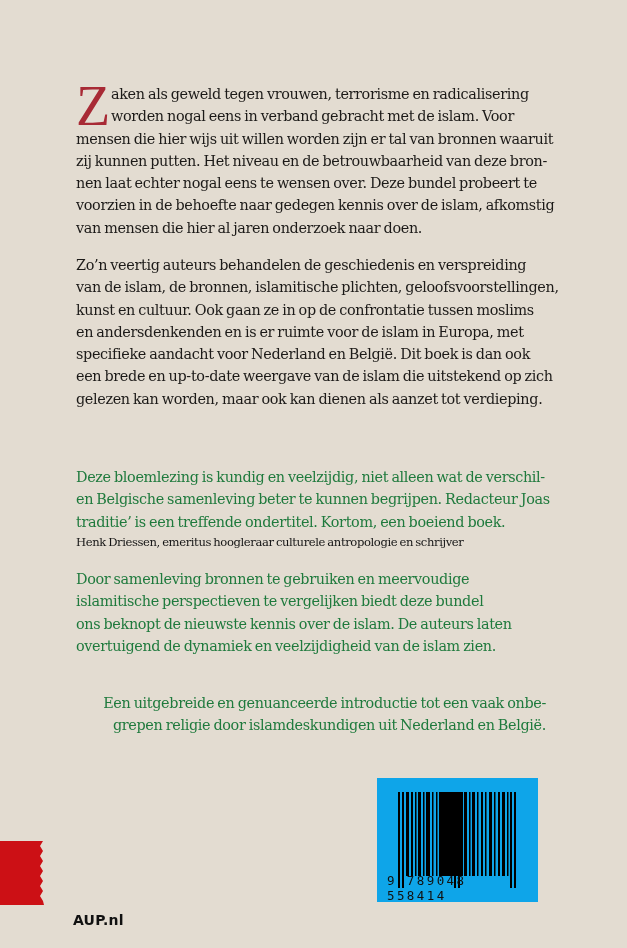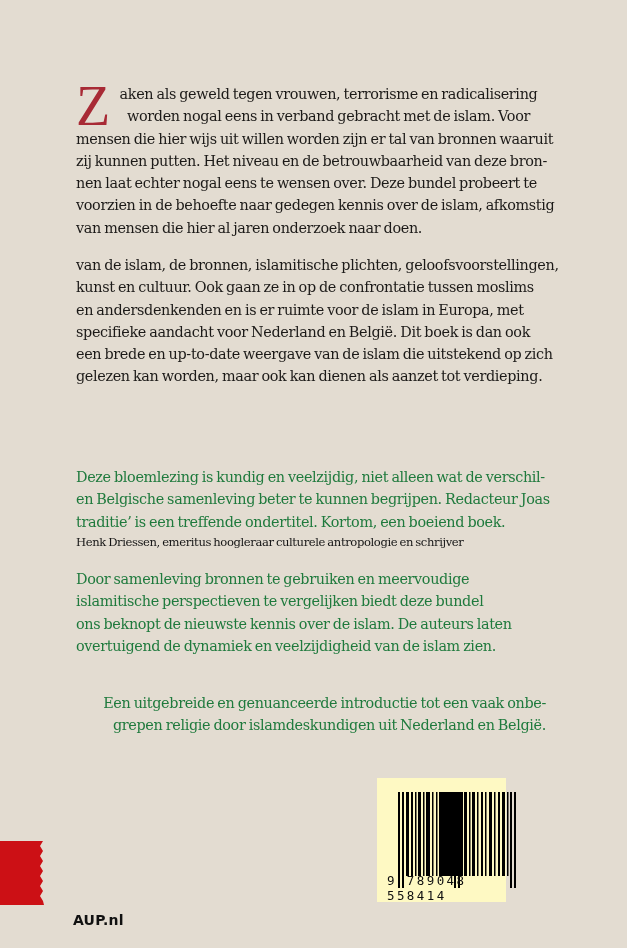--- a/index.html
+++ b/index.html
@@ -20,30 +20,30 @@
   .quote { color: #1f7a3d; }
   .attrib {
     display: block; white-space: nowrap; color: #141414;
     font-size: 11.6px; line-height: 19px; height: 19px; letter-spacing: -0.4px; word-spacing: -1px;
   }
   .dropcap {
     position: absolute; left: 76px; top: 84px;
     font-family: "Liberation Serif", "DejaVu Serif", serif;
     font-size: 56px; line-height: 44px; color: #a82a35;
   }
-  .indent { padding-left: 35px; text-align: center; }
+  .indent { padding-left: 35px; }
   .sc { font-size: 9.5px; letter-spacing: 0.2px; }
   #p1 { top: 83px; }
   #p2 { top: 254px; }
   #q1 { top: 423px; margin-top: 43px; }
   #q2 { top: 568px; }
   #q3 { top: 692px; text-align: right; }
 
   .barcode-box {
-    position: absolute; left: 377px; top: 778px; width: 129px; height: 124px; background: #fef9c3;
+    position: absolute; left: 377px; top: 778px; width: 161px; height: 124px; background: #0ea5e9;
   }
   .bars { position: absolute; left: 21px; top: 14px; width: 120px; height: 96px; }
   .barcode-digits {
     position: absolute; left: 10px; top: 95px; width: 142px;
     font-family: "DejaVu Sans Mono", "Liberation Mono", monospace;
     font-size: 12.5px; letter-spacing: 2.4px; color: #111; background: transparent;
   }
   .red-strip { position: absolute; left: 0; top: 841px; width: 44px; height: 64px; }
   .publisher {
     position: absolute; left: 73px; top: 912px;
@@ -62,20 +62,21 @@
     <span class="line indent">aken als geweld tegen vrouwen, terrorisme en radicalisering</span>
     <span class="line indent">worden nogal eens in verband gebracht met de islam. Voor</span>
     <span class="line">mensen die hier wijs uit willen worden zijn er tal van bronnen waaruit</span>
     <span class="line">zij kunnen putten. Het niveau en de betrouwbaarheid van deze bron-</span>
     <span class="line">nen laat echter nogal eens te wensen over. Deze bundel probeert te</span>
     <span class="line">voorzien in de behoefte naar gedegen kennis over de islam, afkomstig</span>
     <span class="line">van mensen die hier al jaren onderzoek naar doen.</span>
   </div>
 
   <div class="text-block body-text" id="p2">
+    <span class="line">Zo’n veertig auteurs behandelen de geschiedenis en verspreiding</span>
     <span class="line">van de islam, de bronnen, islamitische plichten, geloofsvoorstellingen,</span>
     <span class="line">kunst en cultuur. Ook gaan ze in op de confrontatie tussen moslims</span>
     <span class="line">en andersdenkenden en is er ruimte voor de islam in Europa, met</span>
     <span class="line">specifieke aandacht voor Nederland en België. Dit boek is dan ook</span>
     <span class="line">een brede en up-to-date weergave van de islam die uitstekend op zich</span>
     <span class="line">gelezen kan worden, maar ook kan dienen als aanzet tot verdieping.</span>
   </div>
 
   <div class="text-block" id="q1">
     <span class="line quote">Deze bloemlezing is kundig en veelzijdig, niet alleen wat de verschil-</span>

